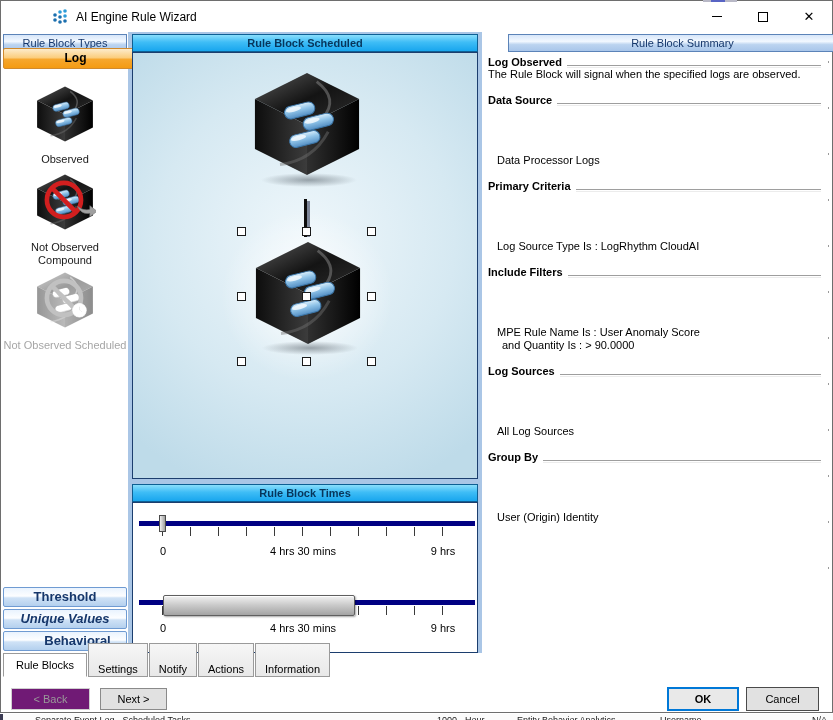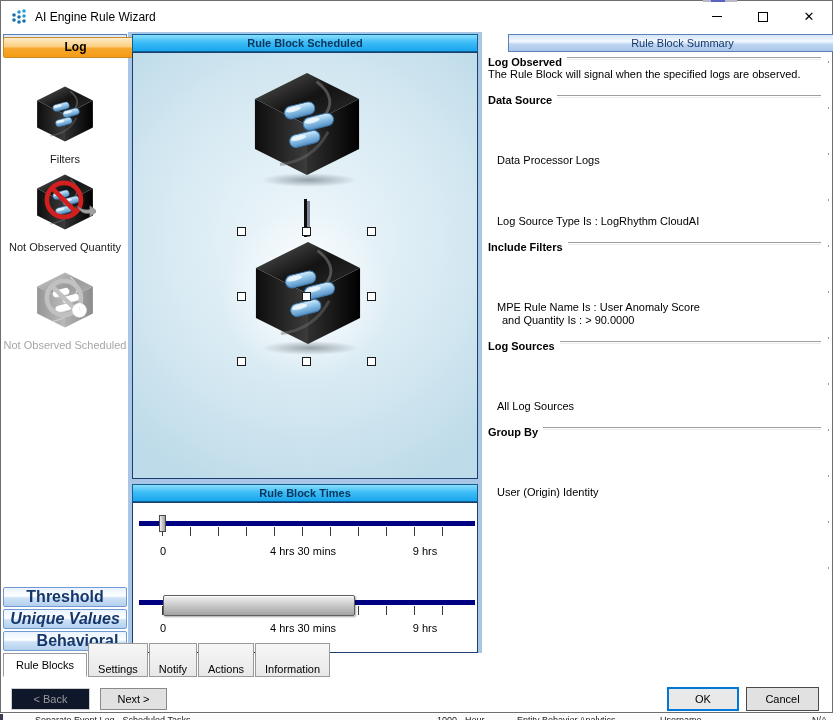--- a/index.html
+++ b/index.html
@@ -2,21 +2,21 @@
 <html><head>
 <meta charset="utf-8">
 <style>
   * { margin:0; padding:0; box-sizing:border-box; }
   html,body { width:833px; height:720px; }
   body { font-family:"Liberation Sans", sans-serif; background:#ffffff; position:relative; overflow:hidden; }
 
   .dialog { position:absolute; left:0; top:0; width:833px; height:713px; background:#fff; border:1px solid #6e6e6e; }
 
   
-  .titlebar { position:absolute; left:0; top:0; width:831px; height:31px; background:#fff; display:flex; align-items:center; }
+  .titlebar { position:absolute; left:0; top:0; width:831px; height:31px; background:#fff; display:flex; align-items:center;padding-left:41px; }
   .app-icon { margin-left:8px; width:20px; height:20px; }
   .title-text { margin-left:6px; font-size:12px; color:#000; }
   .win-btns { position:absolute; right:0; top:0; height:31px; display:flex; }
   .win-btn { width:46px; height:31px; display:flex; align-items:center; justify-content:center; background:#fff; }
   .min-glyph { width:10px; height:1px; background:#000; }
   .max-glyph { width:10px; height:10px; border:1px solid #000; }
   .close-glyph { font-size:13px; color:#000; line-height:1; }
 
   
   .center-frame { position:absolute; left:127px; top:31px; width:354px; height:621px; background:#aac6e6; }
@@ -26,30 +26,30 @@
   
   .blue-header { position:absolute; height:18px; border:1px solid #5b83b8;
     background:linear-gradient(180deg,#d7e6f9 0%,#f2f8ff 40%,#bcd4f0 60%,#a9c6ea 100%);
     color:#16376b; font-size:11px; font-weight:normal; text-align:center; line-height:16px; }
   .cyan-header { position:absolute; height:18px; border:1px solid #0e5f93;
     background:linear-gradient(180deg,#8adefc 0%,#3fbdf6 45%,#18a6ee 100%);
     color:#07365c; font-size:11px; font-weight:bold; text-align:center; line-height:16px; }
 
   
   .lp-header { left:2px; top:33px; width:124px; }
-  .log-btn { position:absolute; left:2px; top:36px; width:145px; height:21px; border:1px solid #d08a2e;
+  .log-btn { position:absolute; left:2px; top:47px; width:145px; height:21px; border:1px solid #d08a2e;
     background:linear-gradient(180deg,#fdeccb 0%,#fbce7e 45%,#f6a72e 55%,#f49b13 100%);
     color:#000; font-size:12px; font-weight:bold; text-align:center; line-height:19px; border-radius:2px; }
   .type-icon { position:absolute; left:33px; width:62px; height:58px; }
   .type-label { position:absolute; left:2px; width:124px; text-align:center; font-size:11px; color:#1a1a1a; line-height:13px; }
   .type-label.disabled { color:#a6a6a6; }
   .faded { filter:grayscale(1) brightness(1.7) opacity(0.45); }
   .cat-btn { position:absolute; left:2px; width:124px; height:20px; border:1px solid #6f9bd2; border-radius:2px;
     background:linear-gradient(180deg,#e9f3fe 0%,#fdfeff 45%,#cfe2f6 55%,#b4d0ee 100%);
-    color:#16376b; font-size:16px; font-weight:bold; text-align:center; line-height:18px; }
+    color:#16376b; font-size:13px; font-weight:bold; text-align:center; line-height:18px; }
 
   
   .designer-header { left:131px; top:33px; width:346px; }
   .designer-canvas { position:absolute; left:131px; top:51px; width:346px; height:427px; border:1px solid #1c3e6e;
     background:radial-gradient(ellipse 75% 62% at 50% 44%, #eff7fb 0%, #d6e9f2 58%, #bedbe9 100%); overflow:hidden; }
   .sel-glow { position:absolute; left:88px; top:158px; width:172px; height:170px;
     background:radial-gradient(closest-side, rgba(255,255,255,0.9), rgba(255,255,255,0)); }
   .cube-svg { position:absolute; width:116px; height:108px; }
   .cube-shadow { position:absolute; width:96px; height:14px;
     background:radial-gradient(closest-side, rgba(20,30,40,0.38), rgba(20,30,40,0)); }
@@ -64,46 +64,46 @@
   .track { position:absolute; left:6px; width:336px; height:5px; background:#000082; }
   .ticks { position:absolute; left:29px; width:282px; height:9px;
     background:repeating-linear-gradient(90deg,#3a3a3a 0 1px,transparent 1px 28px); }
   .slider-thumb { position:absolute; left:26px; top:12px; width:7px; height:17px;
     background:linear-gradient(90deg,#efefef,#9e9e9e); border:1px solid #4a4a4a; }
   .range-bar { position:absolute; left:30px; top:92px; width:192px; height:21px; border:1px solid #5f5f5f; border-radius:2px;
     background:linear-gradient(180deg,#f2f2f2 0%,#cccccc 45%,#a3a3a3 100%);
     box-shadow:inset 0 1px 0 rgba(255,255,255,.85), 1px 1px 2px rgba(0,0,0,.35); }
   .tick-labels { position:absolute; left:0; width:346px; height:13px; font-size:11px; color:#000; }
   .tick-labels span { position:absolute; transform:translateX(-50%); white-space:nowrap; }
-  .tick-labels .p0 { left:30px; } .tick-labels .p1 { left:170px; } .tick-labels .p2 { left:292px; }
+  .tick-labels .p0 { left:30px; } .tick-labels .p1 { left:170px; } .tick-labels .p2 { left:310px; }
 
   
   .summary-header { left:507px; top:33px; width:349px; }
   .summary-body { position:absolute; left:481px; top:51px; width:349px; height:601px; background:#fff; padding:4px 8px 0 6px; overflow:hidden; }
   .summary-dots { position:absolute; left:827px; top:60px; width:1px; height:530px;
     background:repeating-linear-gradient(180deg,#9a9a9a 0 2px,transparent 2px 46px); }
   .sum-section { margin-bottom:13px; }
-  .sum-title-row { display:flex; align-items:flex-start; }
+  .sum-title-row { display:flex; align-items:flex-end; }
   .sum-title { font-size:11px; font-weight:bold; color:#000; white-space:nowrap; }
   .sum-rule { flex:1; height:3px; margin:1px 2px 0 5px; border-top:1px solid #9e9e9e; border-bottom:1px solid #ececec; }
   .sum-line { font-size:11px; color:#000; line-height:13px; }
   .sum-line.ind1 { padding-left:9px;margin-top:48px; }
   .sum-line.ind2 { padding-left:14px; }
 
   
   .tabstrip { position:absolute; left:2px; top:652px; height:24px; display:flex; align-items:flex-end; }
   .tab { font-size:11px; color:#000; border:1px solid #9a9a9a; background:linear-gradient(180deg,#f6f6f6,#e8e8e8);
     height:20px; line-height:18px; padding:16px 9px; margin-right:1px; }
   .tab.active { height:24px; line-height:22px; background:#fff; border-bottom-color:#fff; padding:0 12px; }
 
   
   .btn { position:absolute; font-size:11px; text-align:center; }
-  .btn-back { left:10px; top:687px; width:79px; height:22px; background:#0f172a; border:1px solid #cfcfcf; color:#9a9a9a; line-height:20px; }
+  .btn-back { left:10px; top:687px; width:79px; height:22px; background:#701a75; border:1px solid #cfcfcf; color:#9a9a9a; line-height:20px; }
   .btn-next { left:99px; top:687px; width:67px; height:22px; background:#e1e1e1; border:1px solid #8a8a8a; color:#000; line-height:20px; }
-  .btn-ok { left:666px; top:686px; width:72px; height:24px; background:#e9e9e9; border:2px solid #0078d7; color:#000; line-height:20px; }
+  .btn-ok { left:666px; top:686px; width:72px; height:24px; background:#e9e9e9; border:2px solid #0078d7; color:#000; line-height:20px;font-weight:bold; }
   .btn-cancel { left:745px; top:686px; width:73px; height:24px; background:#e1e1e1; border:1px solid #4a4a4a; color:#000; line-height:22px; }
 
   
   .bg-top-sliver { position:absolute; left:703px; top:0; width:34px; height:2px;
     background:linear-gradient(90deg,#b8b8c6 0 8px,#5864c4 8px 22px,#b8b8c6 22px); }
   .bg-strip { position:absolute; left:0; top:714px; width:833px; height:6px; background:#fbfbfb; overflow:hidden; }
   .bg-strip span { position:absolute; top:1px; font-size:9px; color:#1a1a1a; white-space:nowrap; }
   .bg-strip .f0 { left:35px; } .bg-strip .f1 { left:437px; } .bg-strip .f2 { left:465px; }
   .bg-strip .f3 { left:517px; } .bg-strip .f4 { left:660px; } .bg-strip .f5 { left:812px; }
   .bg-left-sliver { position:absolute; left:0; top:714px; width:3px; height:6px; background:#3a3a52; }
@@ -196,28 +196,28 @@
   <div class="center-frame"></div>
   <div class="left-bg"></div>
   <div class="right-bg"></div>
 
   <div class="blue-header lp-header">Rule Block Types</div>
   <div class="log-btn">Log</div>
 
   <svg class="type-icon" style="top:84px" viewBox="0 0 120 112">
       <use href="#cube"></use>
     </svg>
-  <div class="type-label" style="top:152px">Filters</div>
+  <div class="type-label" style="top:152px">Observed</div>
 
   <svg class="type-icon" style="top:172px" viewBox="0 0 120 112">
       <use href="#cube"></use>
       <use href="#noSign"></use>
       <use href="#arrowGray"></use>
     </svg>
-  <div class="type-label" style="top:240px">Not Observed Quantity</div>
+  <div class="type-label" style="top:240px">Not Observed Compound</div>
 
   <svg class="type-icon faded" style="top:270px" viewBox="0 0 120 112">
       <use href="#cube"></use>
       <use href="#noSign"></use>
       <use href="#clockIcon"></use>
     </svg>
   <div class="type-label disabled" style="top:338px">Not Observed Scheduled</div>
 
   <div id="cat-btns">
       <div class="cat-btn" style="top: 586px;">Threshold</div>
@@ -282,20 +282,24 @@
         <div class="sum-line">The Rule Block will signal when the specified logs are observed.</div>
       </div>
       <div class="sum-section">
         <div class="sum-title-row">
           <span class="sum-title">Data Source</span>
           <span class="sum-rule"></span>
         </div>
         <div class="sum-line ind1">Data Processor Logs</div>
       </div>
       <div class="sum-section">
+        <div class="sum-title-row">
+          <span class="sum-title">Primary Criteria</span>
+          <span class="sum-rule"></span>
+        </div>
         <div class="sum-line ind1">Log Source Type Is : LogRhythm CloudAI</div>
       </div>
       <div class="sum-section">
         <div class="sum-title-row">
           <span class="sum-title">Include Filters</span>
           <span class="sum-rule"></span>
         </div>
         <div class="sum-line ind1">MPE Rule Name Is : User Anomaly Score</div>
         <div class="sum-line ind2">and Quantity Is : &gt; 90.0000</div>
       </div>

